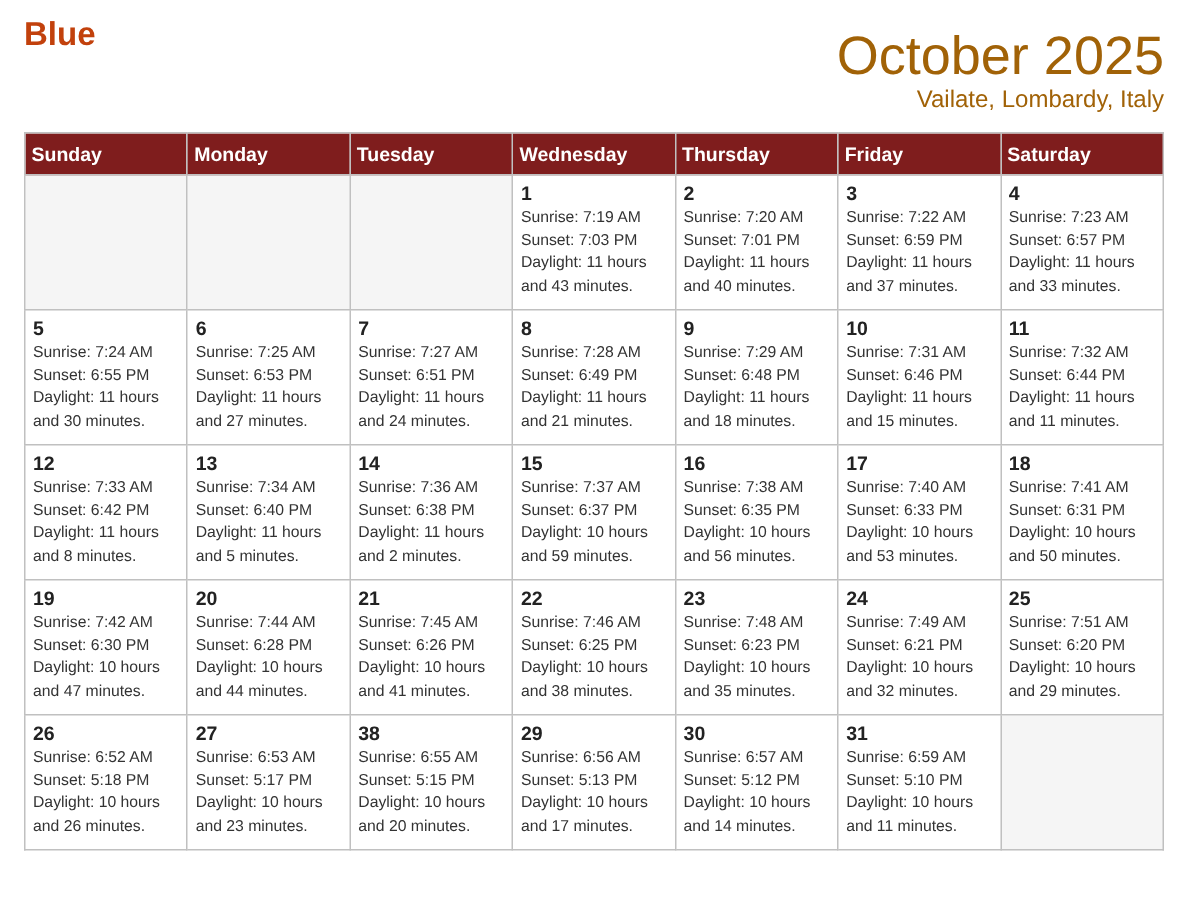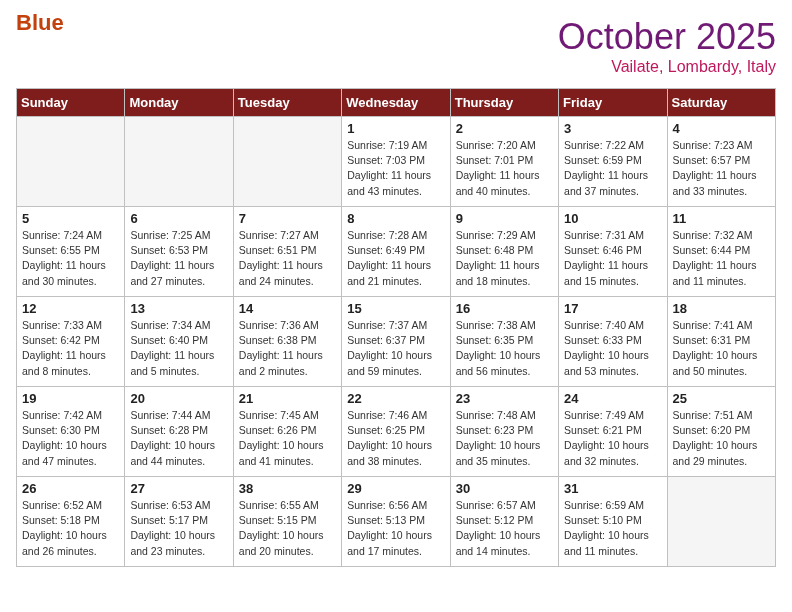--- a/index.html
+++ b/index.html
@@ -24,26 +24,26 @@
     .logo-row {
       display: flex;
       align-items: center;
     }
     .title-section {
       text-align: right;
     }
     .month-title {
       font-size: 36px;
       font-weight: 300;
-      color: #701a75;
+      color: #a16207;
       margin-left: 48px;
     }
     .location {
       font-size: 16px;
-      color: #be185d;
+      color: #a16207;
     }
     table {
       width: 100%;
       border-collapse: collapse;
       table-layout: fixed;
     }
     th {
       background-color: #7f1d1d;
       color: #fff;
       padding: 6px 4px;

